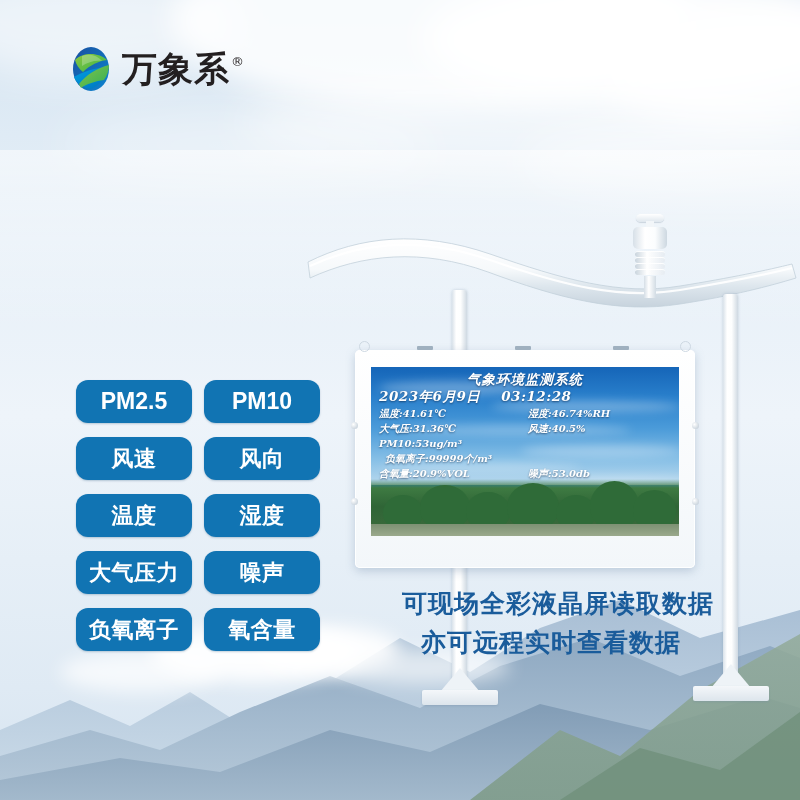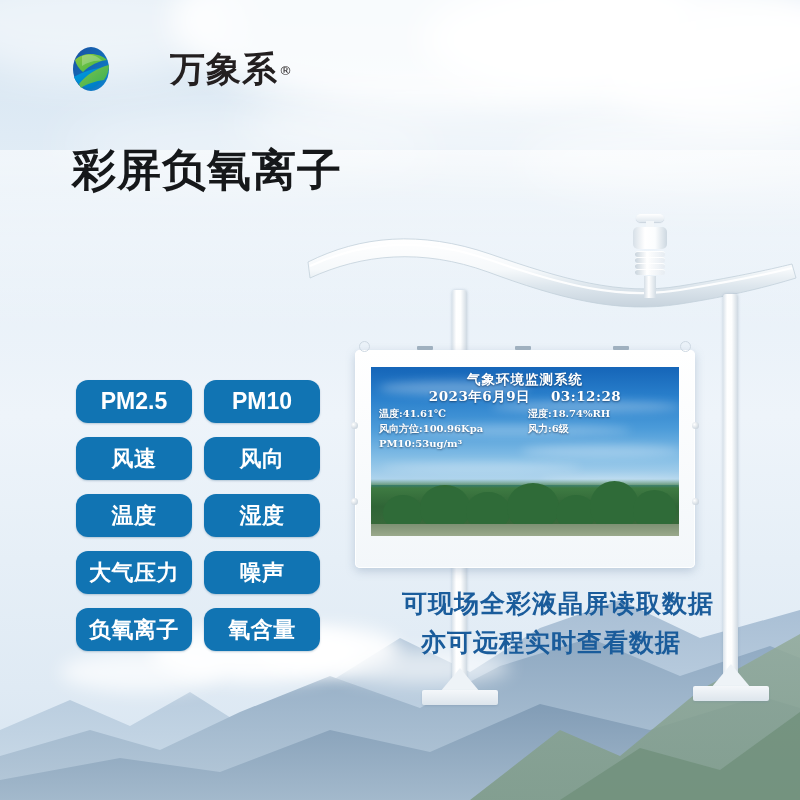--- a/index.html
+++ b/index.html
@@ -32,21 +32,21 @@
   .mtns svg{display:block;width:800px;height:220px;}
   .lowcloud{position:absolute;border-radius:50%;filter:blur(9px);background:rgba(255,255,255,.92);}
   .lc1{left:150px;bottom:118px;width:210px;height:56px;}
   .lc2{left:250px;bottom:128px;width:150px;height:46px;}
   .lc3{left:60px;bottom:108px;width:160px;height:40px;background:rgba(255,255,255,.7);}
   .lc4{left:330px;bottom:116px;width:180px;height:34px;background:rgba(255,255,255,.6);}
 
   
   .logo-wrap{position:absolute;left:68px;top:44px;display:flex;align-items:center;gap:8px;}
   .logo-mark{width:46px;height:50px;}
-  .logo-text{position:relative;display:flex;align-items:center;margin-left:48px;}
+  .logo-text{position:relative;display:flex;align-items:flex-start;}
   .logo-cn{
     font-family:"DejaVu Sans", sans-serif;
     font-size:35px;font-weight:bold;color:#231f20;letter-spacing:1px;line-height:1;
   }
   .logo-r{font-size:13px;color:#231f20;margin-left:1px;margin-top:2px;font-family:"DejaVu Sans",sans-serif;}
 
   
   .headline{position:absolute;left:72px;top:148px;width:420px;}
   .headline .hl{
     font-family:"DejaVu Sans", sans-serif;
@@ -105,20 +105,21 @@
   .board{
     position:absolute;left:55px;top:122px;width:340px;height:218px;
     background:linear-gradient(180deg,#ffffff,#f3f7fa);
     border-radius:5px;
     box-shadow:0 3px 10px rgba(110,135,165,.35), inset 0 0 0 1px rgba(255,255,255,.9);
   }
   .board-inner{
     position:absolute;left:16px;top:17px;right:16px;bottom:32px;
     overflow:hidden;background:#2a7fc4;
     box-shadow:inset 0 0 0 1px rgba(255,255,255,.35);
+    font-style:italic;
   }
   .hook{position:absolute;top:-9px;width:9px;height:9px;border:1.6px solid #cdd8e2;border-radius:50%;background:transparent;}
   .hook-l{left:4px;} .hook-r{right:4px;}
   .tab{position:absolute;top:-4px;width:16px;height:4px;background:#9fb0bf;border-radius:1px;}
   .tab1{left:62px;} .tab2{left:160px;} .tab3{left:258px;}
   .sidebolt{position:absolute;width:7px;height:7px;border-radius:50%;
             background:radial-gradient(circle at 35% 35%,#ffffff,#b9c6d2);}
   .sb1{left:-4px;top:72px;} .sb2{right:-4px;top:72px;}
   .sb3{left:-4px;top:148px;} .sb4{right:-4px;top:148px;}
 
@@ -137,21 +138,21 @@
   .scr-trees{position:absolute;left:0;right:0;bottom:0;height:34%;
     background:linear-gradient(180deg,rgba(58,110,62,0) 0%,#3e7a42 16%,#2f6536 48%,#37693a 78%,#6e8c62 100%);}
   .tree{position:absolute;bottom:10%;border-radius:50% 50% 45% 45%;background:#2f6b38;}
   .scr-ground{position:absolute;left:0;right:0;bottom:0;height:7%;
     background:linear-gradient(180deg,#7d9173,#9aa98c);}
 
   .scr-text{position:absolute;inset:0;padding:4px 8px 0 8px;box-sizing:border-box;
             color:#ffffff;font-family:"DejaVu Serif","Liberation Serif",serif;
             text-shadow:0 1px 2px rgba(0,20,50,.55);}
   .scr-title{text-align:center;font-size:13.5px;font-weight:bold;line-height:1.25;letter-spacing:1px;}
-  .scr-date{text-align:center;font-size:13.5px;font-weight:bold;line-height:1.3;letter-spacing:.5px;}
+  .scr-date{font-size:13.5px;font-weight:bold;line-height:1.3;letter-spacing:.5px;}
   .scr-rows{margin-top:2px;}
   .scr-row{display:flex;font-size:10px;font-weight:bold;line-height:1.48;}
   .scr-cell{width:50%;white-space:nowrap;}
   .scr-cell.r{padding-left:6px;}
 
   
   .caption{position:absolute;left:380px;top:585px;width:320px;text-align:center;}
   .cap-line{font-family:"DejaVu Sans",sans-serif;font-size:25px;font-weight:bold;
             color:#1a5c9b;line-height:1.55;letter-spacing:1px;white-space:nowrap;margin-left:22px;}
 </style>
@@ -227,21 +228,20 @@
         <path d="M14,12 C22,9 30,12 34,17 C27,16 20,18 14,22 Z" fill="#ffffff" opacity=".25"></path>
       </svg>
     </span>
     <span class="logo-text">
       <span class="logo-cn">万象系</span>
       <span class="logo-r">®</span>
     </span>
   </div>
 
   <div class="headline">
-    <div class="hl">彩屏负氧离子</div>
   </div>
 
   <div class="pills">
     <div class="pill en">PM2.5</div>
     <div class="pill en">PM10</div>
     <div class="pill">风速</div>
     <div class="pill">风向</div>
     <div class="pill">温度</div>
     <div class="pill">湿度</div>
     <div class="pill small">大气压力</div>
@@ -324,36 +324,41 @@
           <div class="scr-title">气象环境监测系统</div>
           <div class="scr-date">
             <span>2023年6月9日</span>
             <span>&nbsp;&nbsp;</span>
             <span>03:12:28</span>
           </div>
           <div class="scr-rows">
 
             <div class="scr-row">
               <span class="scr-cell"><span>温度</span>:<span>41.61℃</span></span>
-              <span class="scr-cell r"><span>湿度</span>:<span>18.74%RH</span></span>
-            </div>
-
-
-            <div class="scr-row">
-              <span class="scr-cell"><span>风向方位</span>:<span>100.96Kpa</span></span>
-              <span class="scr-cell r"><span>风力</span>:<span>6级</span></span>
-            </div>
+              <span class="scr-cell r"><span>湿度</span>:<span>46.74%RH</span></span>
+            </div>
+
+            <div class="scr-row">
+              <span class="scr-cell"><span>大气压</span>:<span>31.36℃</span></span>
+              <span class="scr-cell r"><span>风速</span>:<span>40.5%</span></span>
+            </div>
+
 
             <div class="scr-row">
               <span class="scr-cell"><span>PM10</span>:<span>53ug/m³</span></span>
             </div>
 
             <div class="scr-row">
-            </div>
-
+              <span class="scr-cell r"><span>负氧离子</span>:<span>99999个/m³</span></span>
+            </div>
+
+            <div class="scr-row">
+              <span class="scr-cell"><span>含氧量</span>:<span>20.9%VOL</span></span>
+              <span class="scr-cell r"><span>噪声</span>:<span>53.0db</span></span>
+            </div>
 
           </div>
         </div>
       </div>
     </div>
   </div>
 
   <div class="caption">
     <div class="cap-line">可现场全彩液晶屏读取数据</div>
     <div class="cap-line">亦可远程实时查看数据</div>

